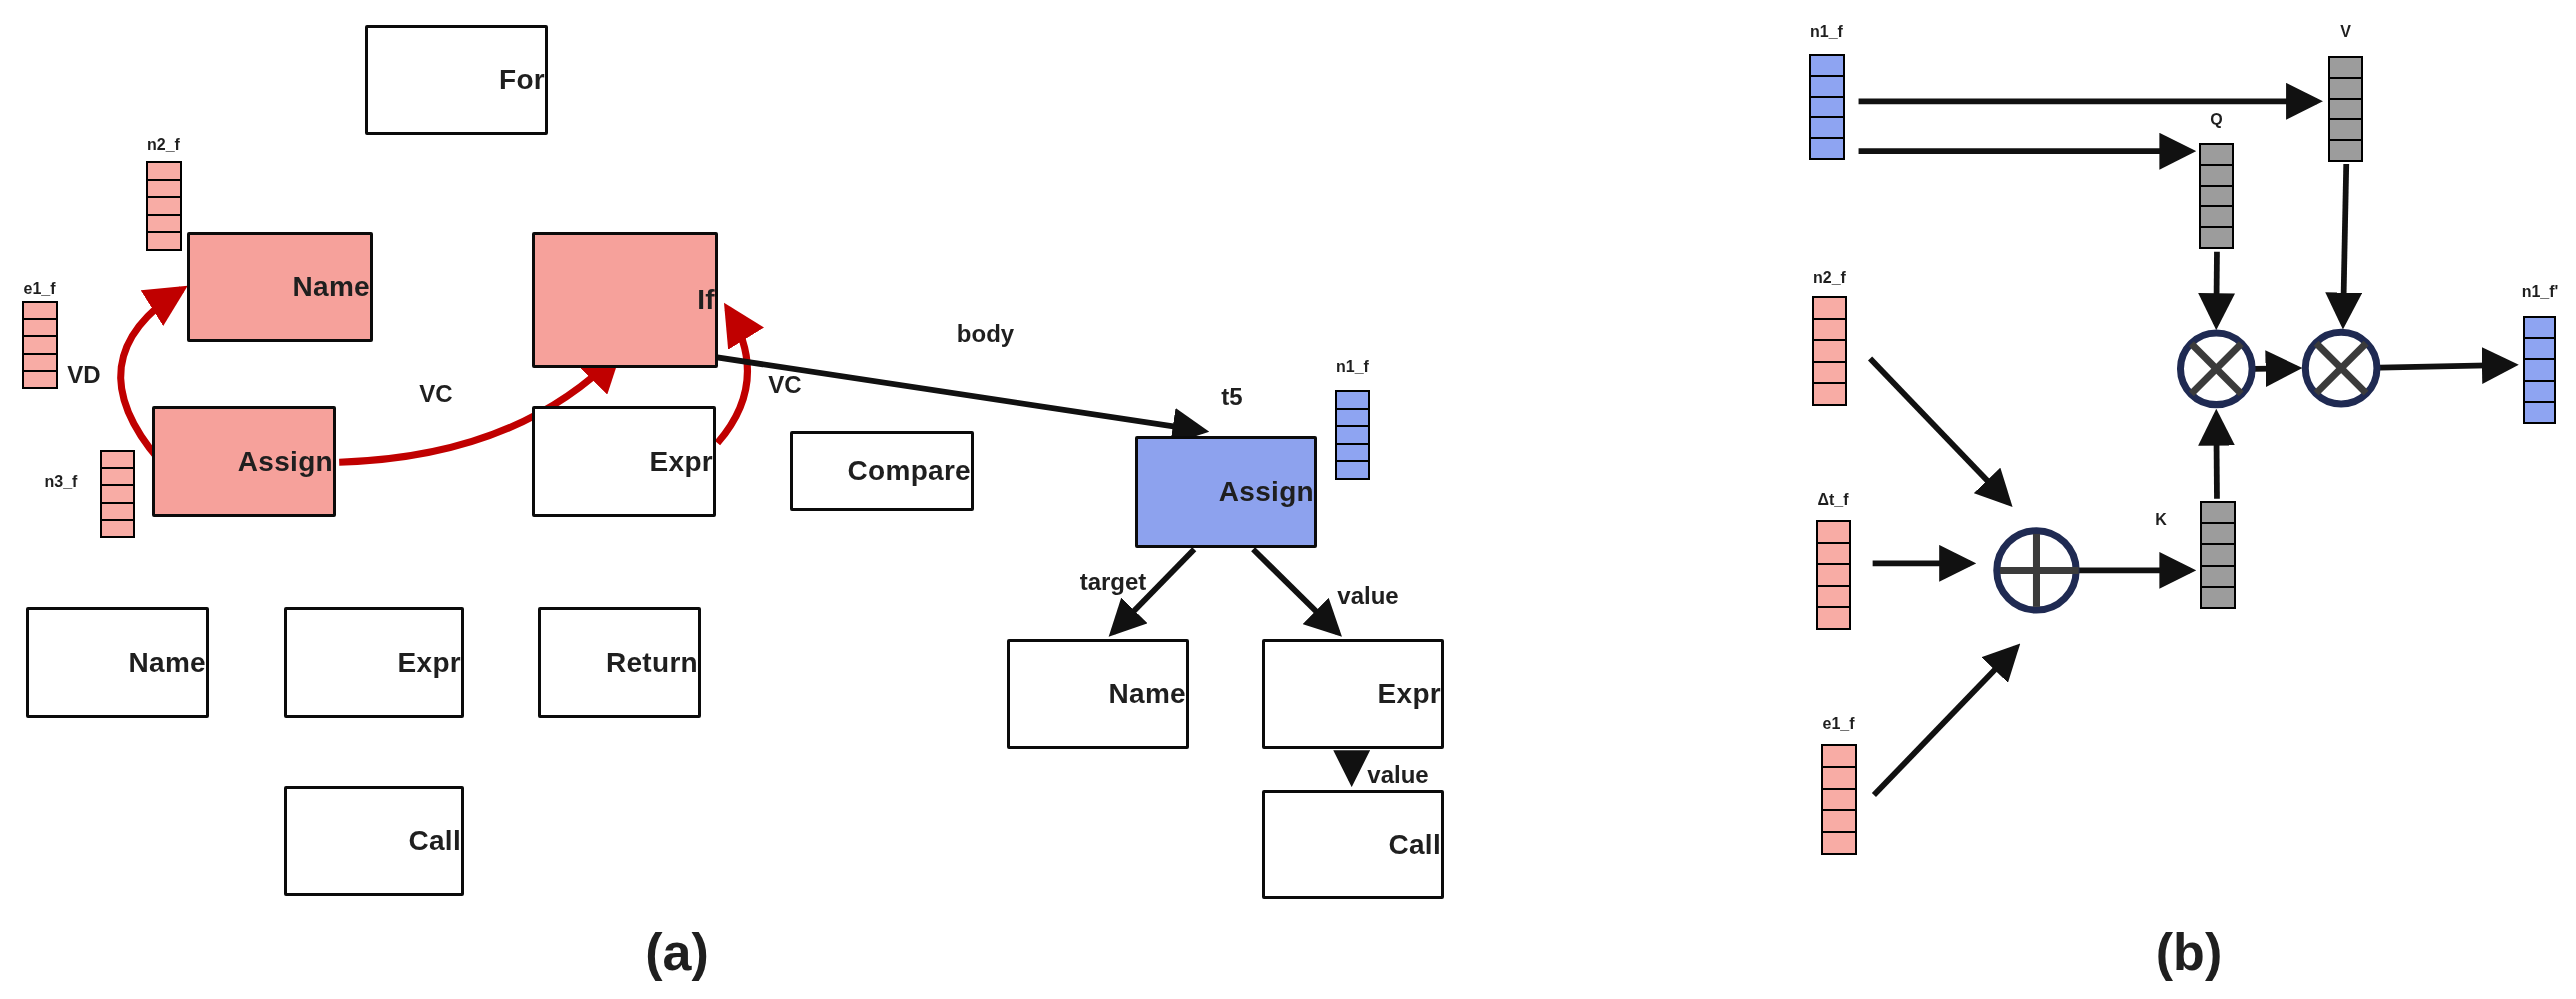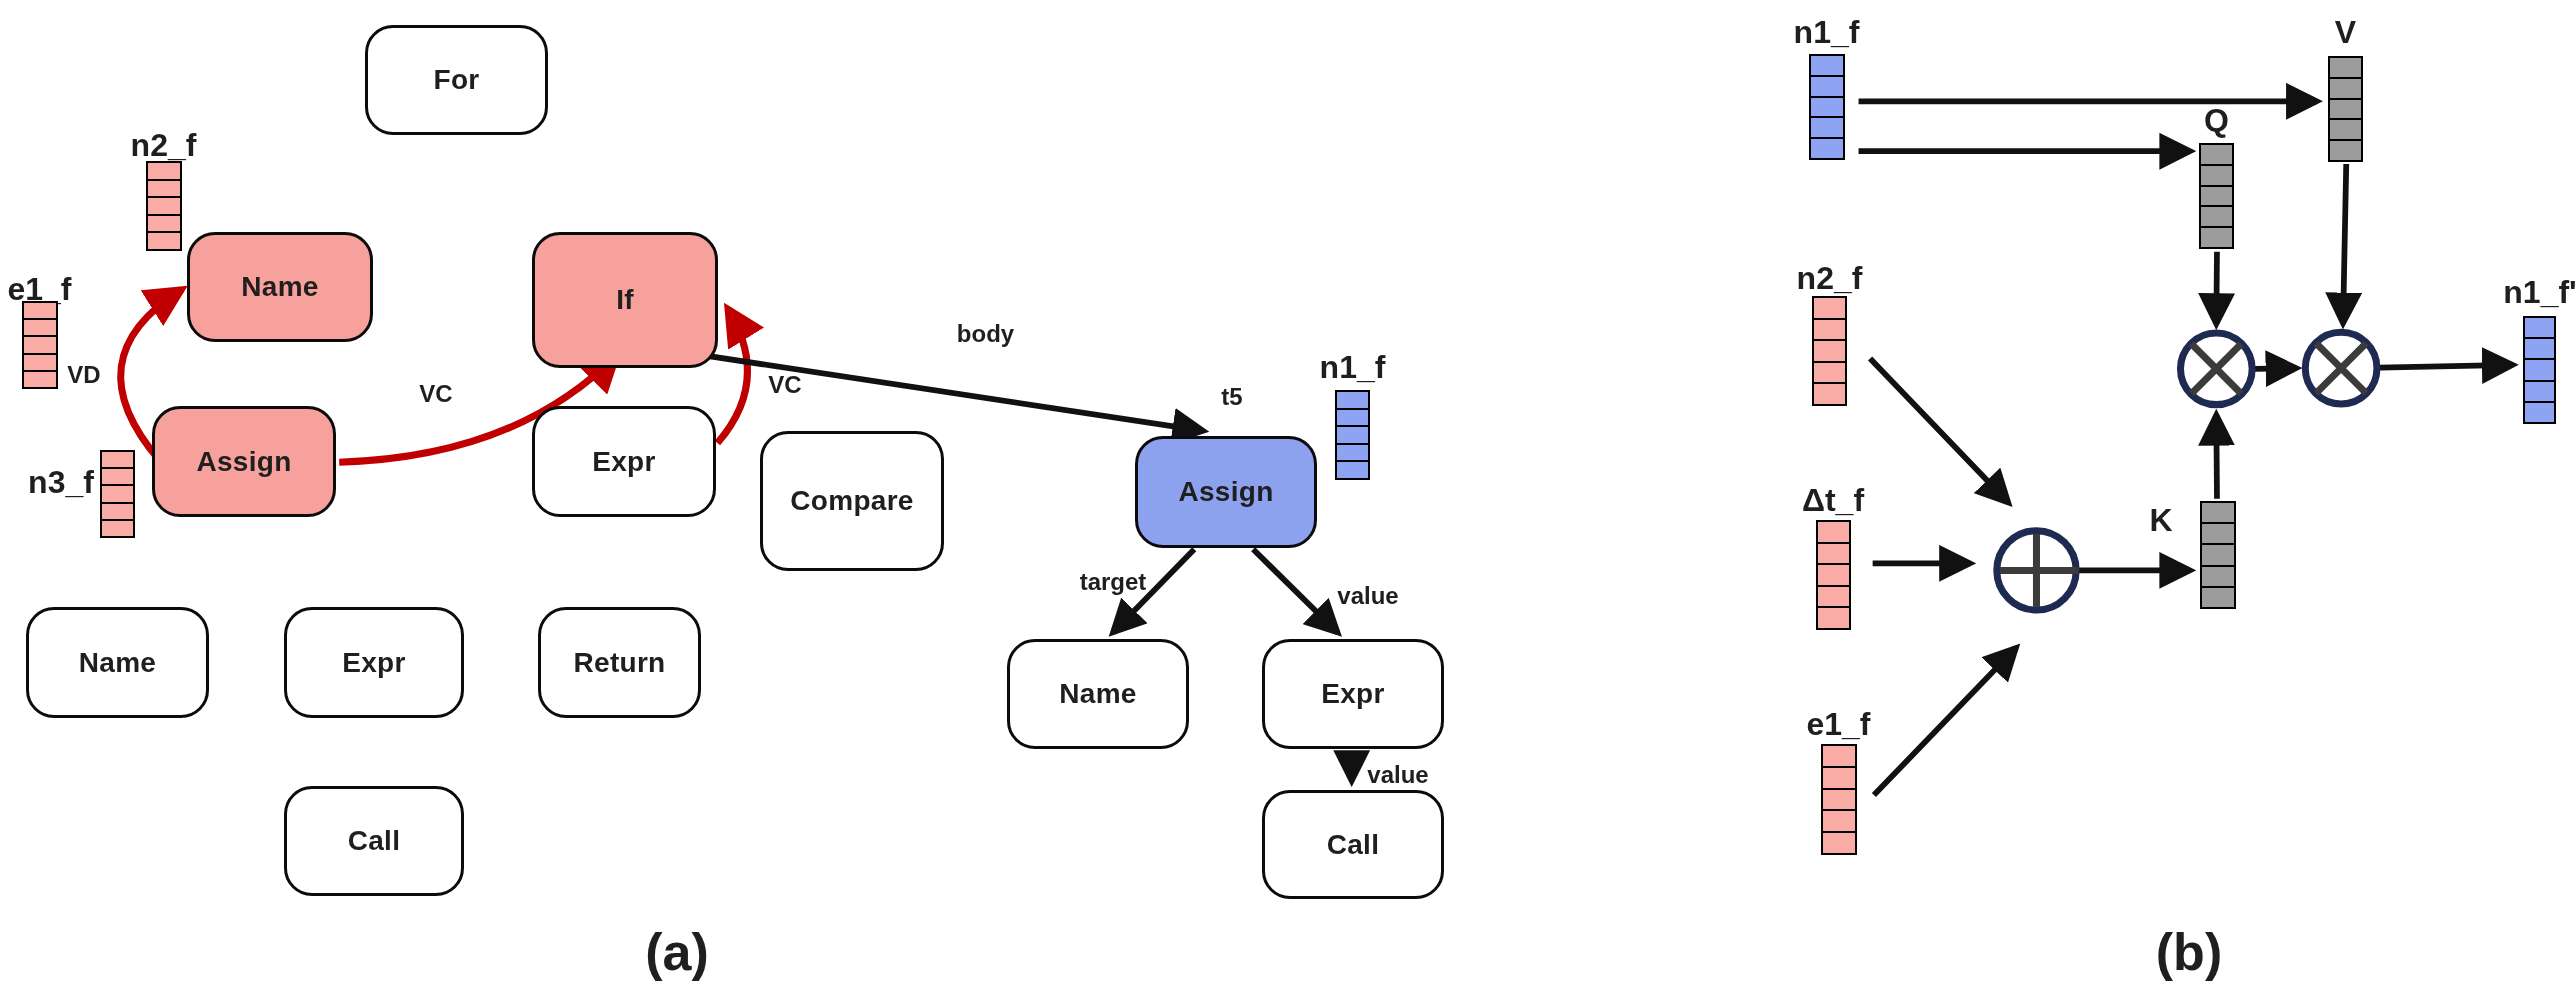--- a/index.html
+++ b/index.html
@@ -6,33 +6,33 @@
     --c-node-pink:#F6A19B; --c-node-blue:#8DA2EE; --c-node-white:#FFFFFF;
     --c-cell-pink:#F8ACA5; --c-cell-blue:#8EA4F2; --c-cell-gray:#9C9C9C;
     --c-edge-black:#111111; --c-edge-red:#C00000;
     --c-operator-ring:#1F2A52; --c-operator-cross:#3B3B3B;
     --c-border:#0B0B0B; --c-text:#1F1F1F;
   }
   html,body{margin:0;padding:0;background:#fff;}
   #figure{position:relative;width:2576px;height:1000px;background:#fff;overflow:hidden;
           font-family:"Liberation Sans","DejaVu Sans",sans-serif;color:var(--c-text);}
   #edges{position:absolute;left:0;top:0;width:2576px;height:1000px;}
-  .node{position:absolute;box-sizing:border-box;border:3.8px solid var(--c-border);border-radius:28px;
-        display:flex;align-items:center;justify-content:center;background:var(--c-node-white);
+  .node{position:absolute;box-sizing:border-box;border:3.8px solid var(--c-border);border-radius:2px;
+        display:flex;align-items:center;justify-content:flex-end;background:var(--c-node-white);
         font-size:28px;font-weight:bold;letter-spacing:0.3px;}
   .node.pink{background:var(--c-node-pink);}
   .node.blue{background:var(--c-node-blue);}
   .vector{position:absolute;box-sizing:border-box;border:2.6px solid #000;display:flex;flex-direction:column;background:#fff;}
   .vector .cell{flex:1;border-top:2.6px solid #000;}
   .vector .cell:first-child{border-top:none;}
   .vector.pink .cell{background:var(--c-cell-pink);}
   .vector.blue .cell{background:var(--c-cell-blue);}
   .vector.gray .cell{background:var(--c-cell-gray);}
   .lbl{position:absolute;font-weight:bold;font-size:24px;text-align:center;line-height:28px;white-space:nowrap;}
-  .veclbl{position:absolute;font-weight:bold;font-size:32px;text-align:center;line-height:28px;white-space:nowrap;}
+  .veclbl{position:absolute;font-weight:bold;font-size:16px;text-align:center;line-height:28px;white-space:nowrap;}
   .caption{position:absolute;font-weight:bold;font-size:52px;text-align:center;line-height:58px;}
 </style>
 </head>
 <body>
 
 <div id="figure">
 
   <svg id="edges" viewBox="0 0 4025 1562">
     <defs>
       <marker id="mB" viewBox="0 0 6 6" markerWidth="6.4" markerHeight="6.4" refX="5" refY="3" orient="auto" markerUnits="strokeWidth">
@@ -89,21 +89,21 @@
     </div>
   <div class="node pink" style="left:532px;top:232px;width:186px;height:136px">
       <span>If</span>
     </div>
   <div class="node pink" style="left:152px;top:406px;width:184px;height:111px">
       <span>Assign</span>
     </div>
   <div class="node" style="left:532px;top:406px;width:184px;height:111px">
       <span>Expr</span>
     </div>
-  <div class="node" style="left:760px;top:431px;width:184px;height:140px">
+  <div class="node" style="left:790px;top:431px;width:184px;height:80px">
       <span>Compare</span>
     </div>
   <div class="node blue" style="left:1135px;top:436px;width:182px;height:112px">
       <span>Assign</span>
     </div>
   <div class="node" style="left:1007px;top:639px;width:182px;height:110px">
       <span>Name</span>
     </div>
   <div class="node" style="left:1262px;top:639px;width:182px;height:110px">
       <span>Expr</span>

